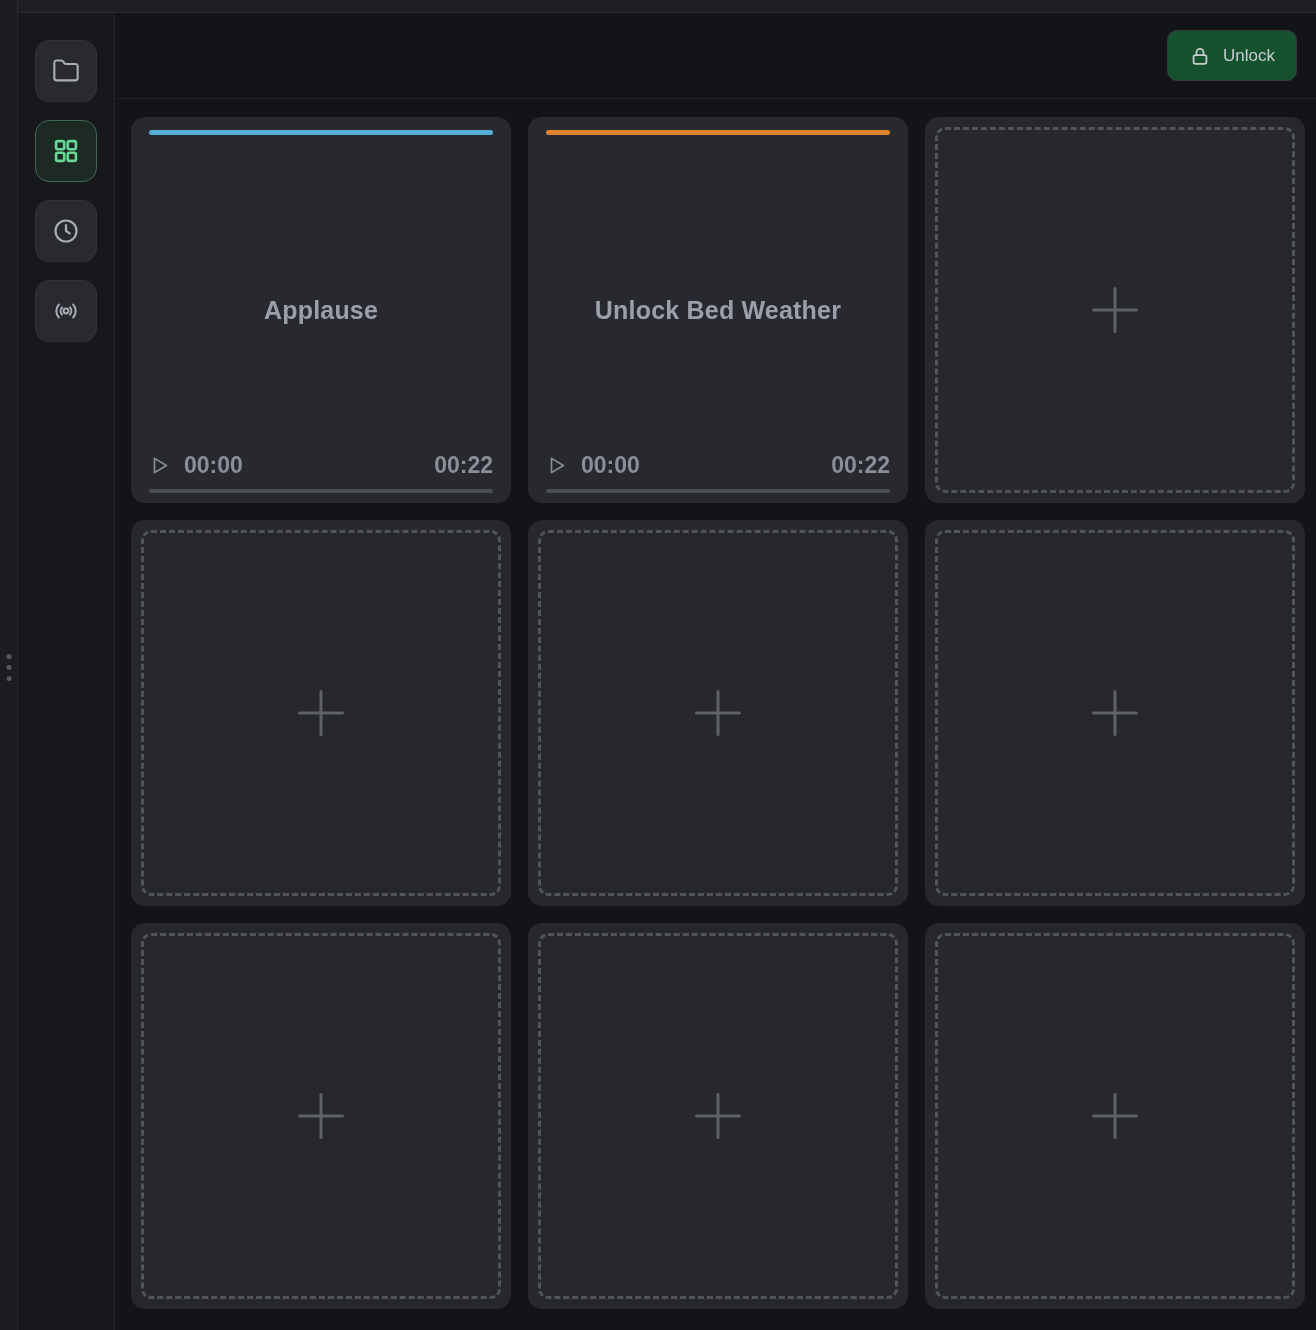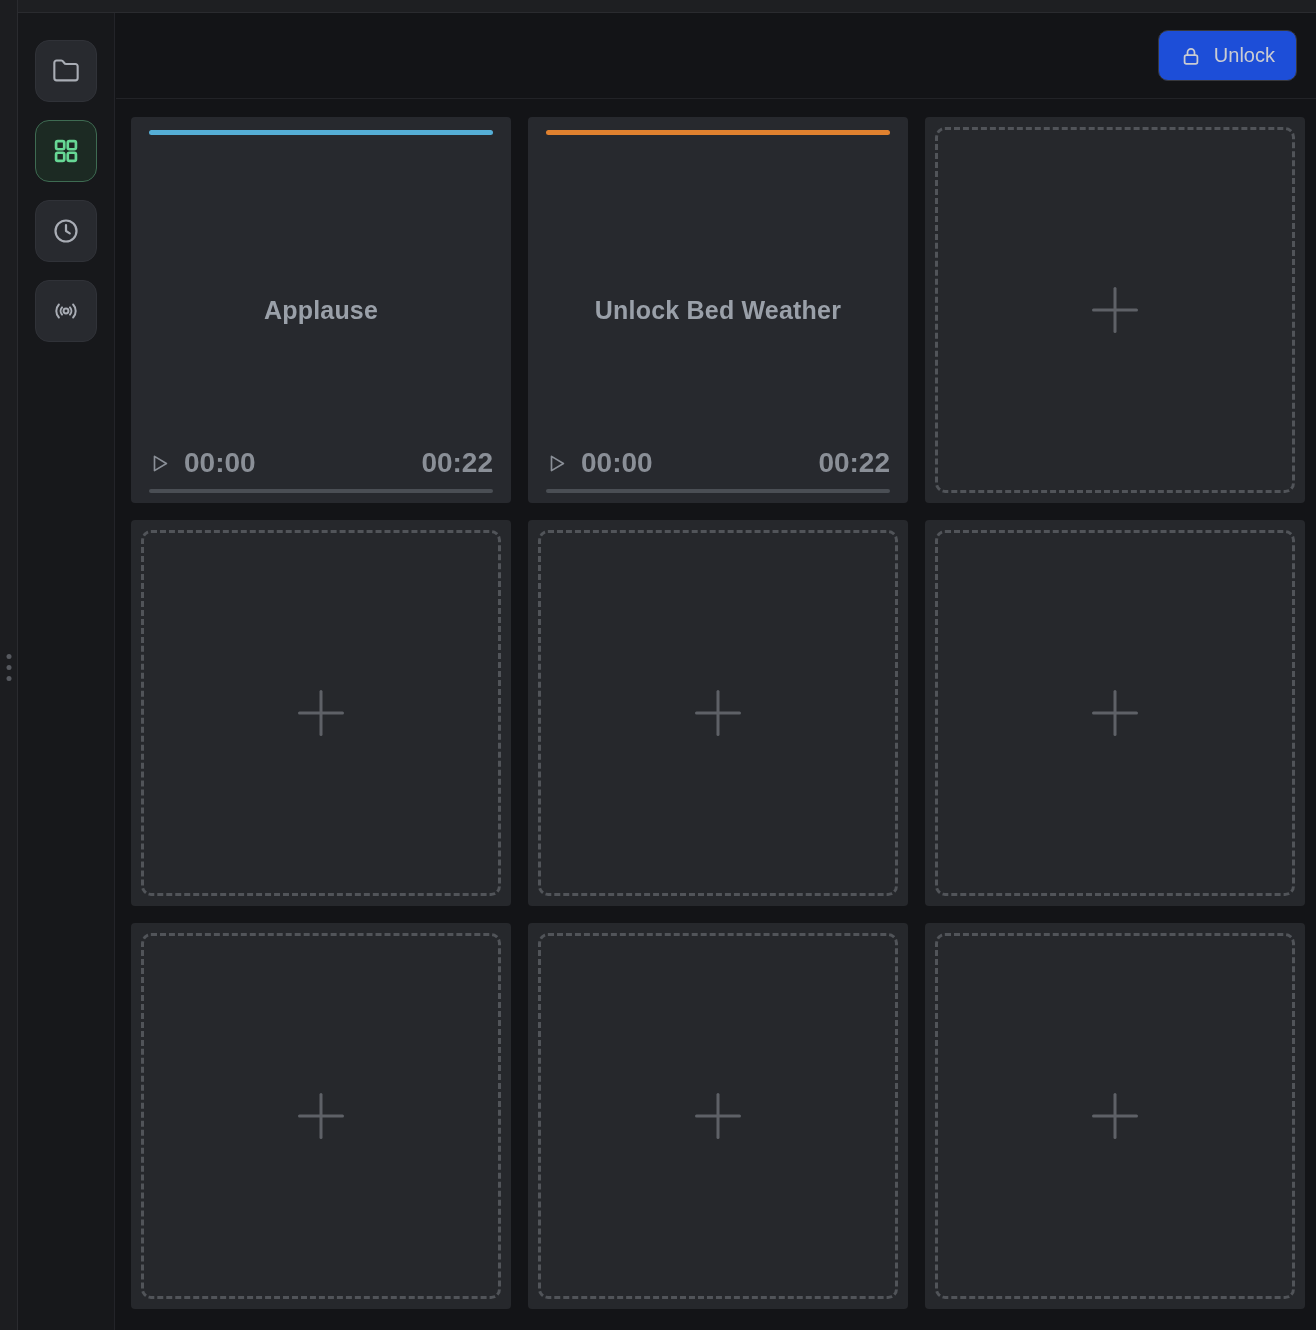--- a/index.html
+++ b/index.html
@@ -63,58 +63,58 @@
     height: 86px;
     display: flex; align-items: center; justify-content: flex-end;
     padding-right: 19px;
     border-bottom: 1px solid #222327;
   }
   .unlock-btn {
     height: 51px;
     display: inline-flex; align-items: center; gap: 12px;
     padding: 0 21px;
     border-radius: 10px;
-    background: #1d4ed8;
+    background: #14532d;
     border: 1px solid #37383d;
     color: #caccd2;
-    font-size: 20px; font-weight: 500;
+    font-size: 17px; font-weight: 500;
     font-family: "Liberation Sans", sans-serif;
     cursor: pointer;
   }
 
   
   .pad-grid {
     display: grid;
     grid-template-columns: repeat(3, 380px);
     grid-auto-rows: 386px;
     gap: 17px;
     margin: 18px 0 0 15px;
   }
   .pad {
     position: relative;
-    border-radius: 4px;
+    border-radius: 14px;
     background: #27292e;
     cursor: pointer;
   }
   .pad-color-bar {
     position: absolute; top: 13px; left: 18px; right: 18px;
     height: 5px; border-radius: 3px;
     background: #555;
   }
   .pad-title {
     position: absolute; inset: 0;
     display: flex; align-items: center; justify-content: center;
     font-size: 25px; font-weight: 600; color: #9aa0a9;
     letter-spacing: 0.2px;
     text-align: center;
   }
   .pad-footer {
     position: absolute; left: 18px; right: 18px; bottom: 24px;
     display: flex; align-items: center; justify-content: space-between;
-    color: #8a8f97; font-size: 28px; font-weight: 600;
+    color: #8a8f97; font-size: 23px; font-weight: 600;
   }
   .pad-footer-left { display: flex; align-items: center; gap: 13px; }
   .pad-progress {
     position: absolute; left: 18px; right: 18px; bottom: 10px;
     height: 4px; border-radius: 2px;
     background: #4a4e54;
   }
 
   .pad.empty { background: #26282c; }
   .pad-empty-inner {

